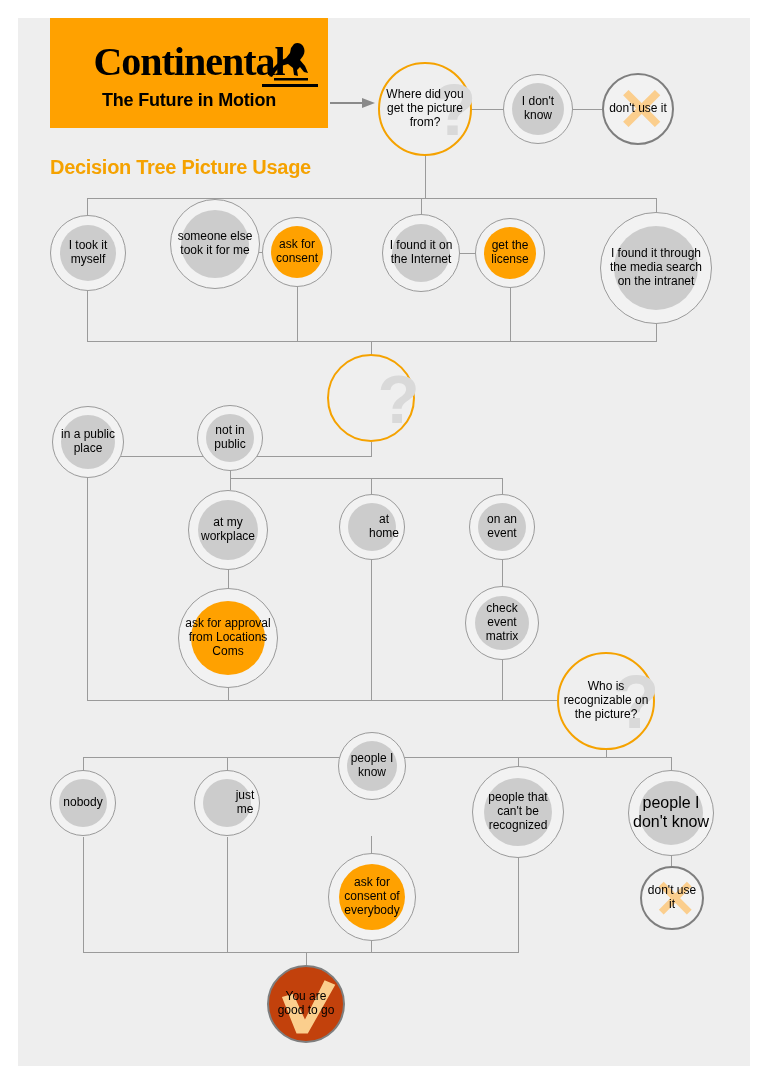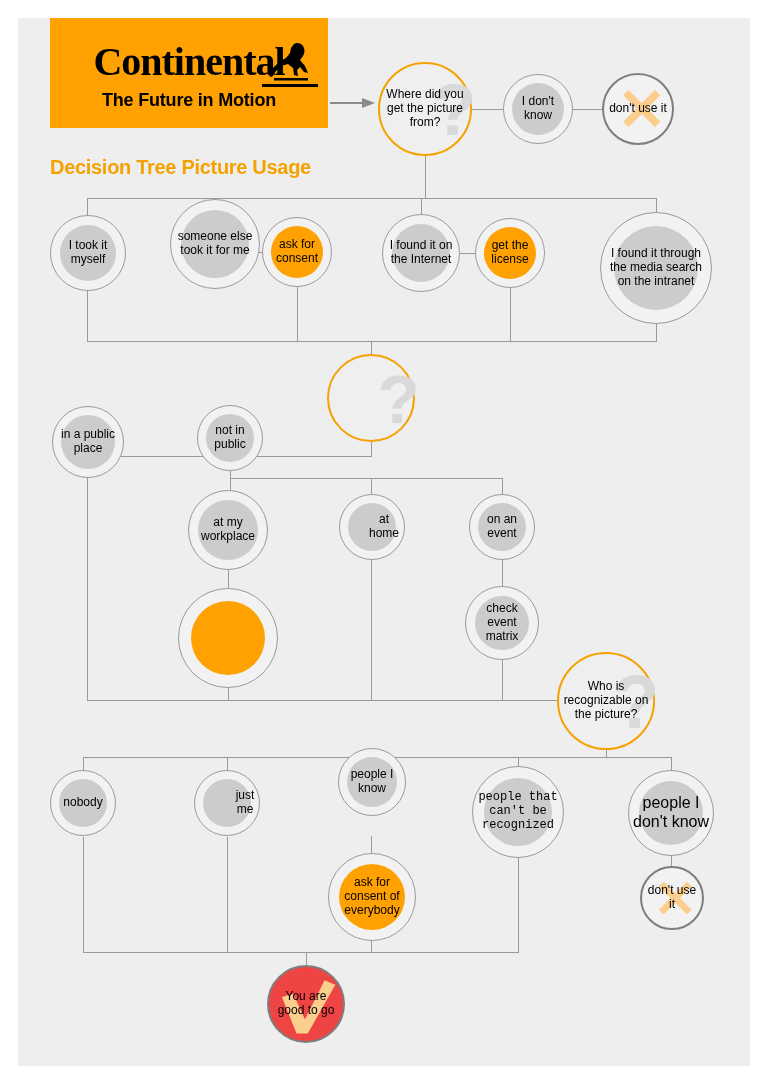--- a/index.html
+++ b/index.html
@@ -177,57 +177,58 @@
       <div class="node ring" style="left: 339px; top: 494px; width: 66px; height: 66px;">
         <div class="inner" style="left: 8px; top: 8px; width: 48px; height: 48px; background: rgb(204, 204, 204);"></div>
         <div class="lbl" style="font-size: 12px; margin-left: 24px;">at home</div>
       </div>
       <div class="node ring" style="left: 469px; top: 494px; width: 66px; height: 66px;">
         <div class="inner" style="left: 8px; top: 8px; width: 48px; height: 48px; background: rgb(204, 204, 204);"></div>
         <div class="lbl" style="font-size: 12px;">on an event</div>
       </div>
       <div class="node ring" style="left: 178px; top: 588px; width: 100px; height: 100px;">
         <div class="inner" style="left: 12px; top: 12px; width: 74px; height: 74px; background: rgb(255, 161, 0);"></div>
+        <div class="lbl" style="font-size: 12px;">ask for approval from Locations Coms</div>
       </div>
       <div class="node ring" style="left: 465px; top: 586px; width: 74px; height: 74px;">
         <div class="inner" style="left: 9px; top: 9px; width: 54px; height: 54px; background: rgb(204, 204, 204);"></div>
         <div class="lbl" style="font-size: 12px;">check event matrix</div>
       </div>
       <div class="node ring" style="left: 557px; top: 652px; width: 98px; height: 98px; border: 2px solid rgb(245, 162, 0); background: rgb(239, 239, 239);">
         <div class="wm wm-q" style="font-size: 76px; line-height: 1; left: 53.9px; top: 9.8px;">?</div>
         <div class="lbl" style="font-size: 12px;">Who is recognizable on the picture?</div>
       </div>
       <div class="node ring" style="left: 50px; top: 770px; width: 66px; height: 66px;">
         <div class="inner" style="left: 8px; top: 8px; width: 48px; height: 48px; background: rgb(204, 204, 204);"></div>
         <div class="lbl" style="font-size: 12px;">nobody</div>
       </div>
       <div class="node ring" style="left: 194px; top: 770px; width: 66px; height: 66px;">
         <div class="inner" style="left: 8px; top: 8px; width: 48px; height: 48px; background: rgb(204, 204, 204);"></div>
         <div class="lbl" style="font-size: 12px; margin-left: 36px;">just me</div>
       </div>
-      <div class="node ring" style="left: 338px; top: 748px; width: 68px; height: 68px;">
+      <div class="node ring" style="left: 338px; top: 732px; width: 68px; height: 68px;">
         <div class="inner" style="left: 8px; top: 8px; width: 50px; height: 50px; background: rgb(204, 204, 204);"></div>
         <div class="lbl" style="font-size: 12px;">people I know</div>
       </div>
-      <div class="node ring" style="left: 472px; top: 766px; width: 92px; height: 92px; font-family: Liberation Mono, monospace;">
+      <div class="node ring" style="left: 472px; top: 766px; width: 92px; height: 92px;">
         <div class="inner" style="left: 11px; top: 11px; width: 68px; height: 68px; background: rgb(204, 204, 204);"></div>
         <div class="lbl" style="font-size: 12px;">people that can't be recognized</div>
       </div>
       <div class="node ring" style="left: 628px; top: 770px; width: 86px; height: 86px;">
         <div class="inner" style="left: 10px; top: 10px; width: 64px; height: 64px; background: rgb(204, 204, 204);"></div>
         <div class="lbl" style="font-size: 16px;">people I don't know</div>
       </div>
       <div class="node ring" style="left: 328px; top: 853px; width: 88px; height: 88px;">
         <div class="inner" style="left: 10px; top: 10px; width: 66px; height: 66px; background: rgb(255, 161, 0);"></div>
         <div class="lbl" style="font-size: 12px;">ask for consent of everybody</div>
       </div>
       <div class="node ring" style="left: 640px; top: 866px; width: 64px; height: 64px; border: 2px solid rgb(126, 126, 126); background: rgb(242, 242, 242);">
         <div class="wm wm-x" style="font-size: 52px; line-height: 1; left: 11.52px; top: 5.12px;">✕</div>
         <div class="lbl" style="font-size: 12px;">don't use it</div>
       </div>
-      <div class="node ring" style="left: 267px; top: 965px; width: 78px; height: 78px; border: 2px solid rgb(126, 126, 126); background: #ef4444;">
+      <div class="node ring" style="left: 267px; top: 965px; width: 78px; height: 78px; border: 2px solid rgb(126, 126, 126); background: #c2410c;">
         <svg viewBox="0 0 100 100" class="wm" style="left: 6.24px; top: 10.92px; width: 65.52px; height: 56.16px;">
           <path d="M4 34 L24 28 L45 74 L80 4 L99 12 L50 99 L30 99 Z" fill="#fbce8d"></path>
         </svg>
         <div class="lbl" style="font-size: 12px;">You are good to go</div>
       </div>
     </div>
 </div>
 
 </body></html>

